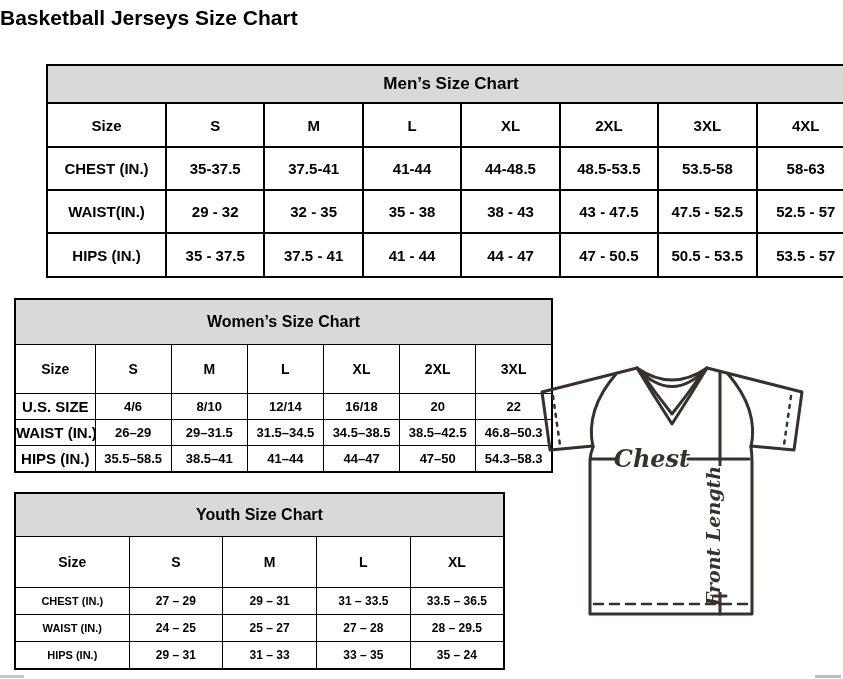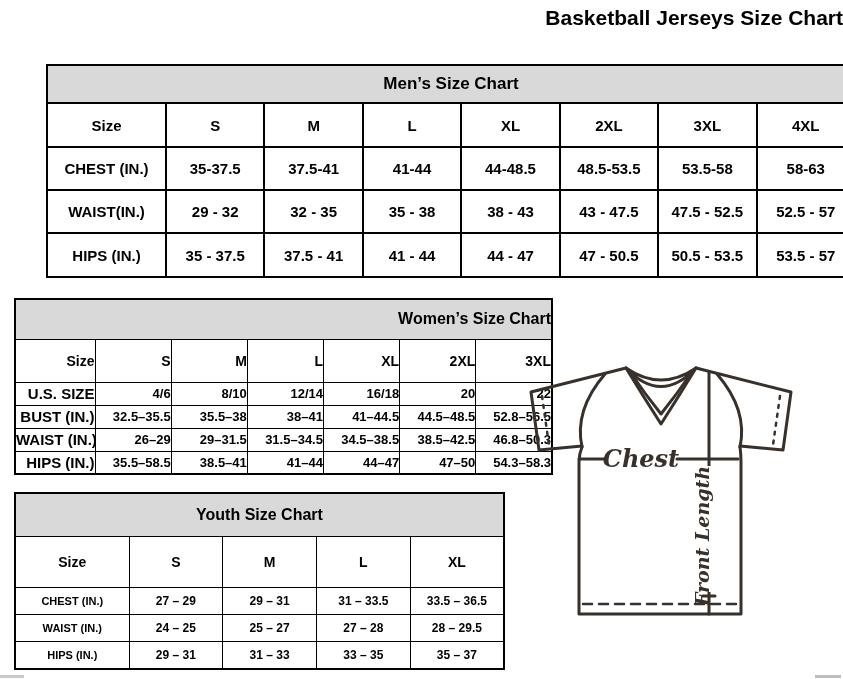--- a/index.html
+++ b/index.html
@@ -5,21 +5,21 @@
   html,body { margin:0; padding:0; }
   body {
     position:relative;
     width:843px; height:679px;
     background:#ffffff;
     font-family:"Liberation Sans", sans-serif;
     overflow:hidden;
   }
   .page-title {
     position:absolute; top:6px; left:0; width:843px;
-    text-align:right; font-size:21px; font-weight:bold; color:#000;
+    text-align:left; font-size:21px; font-weight:bold; color:#000;
   }
   .tbl { position:absolute; }
   .tbl table {
     border-collapse:collapse; table-layout:fixed;
     width:100%; height:100%;
     border:2px solid #000;
   }
   .tbl td {
     border:2px solid #000;
     text-align:center; vertical-align:middle;
@@ -28,35 +28,35 @@
   }
   .cap { background:#d9d9d9; }
 
   
   #men { left:14px; top:64px; width:810px; height:212px;padding-left:32px; }
   #men .cap { font-size:17px; }
   #men td { font-size:15px; }
 
   
   #women { left:14px; top:298px; width:539px; height:175px; }
-  #women td { border-width:1.5px;text-align:right; }
+  #women td { border-width:1.5px; }
   #women .cap { font-size:16px; }
   #women td.head { font-size:14px; }
   #women td.rlab { font-size:15px; }
   #women td.val { font-size:13px; }
 
   
   #youth { left:14px; top:492px; width:491px; height:178px; }
   #youth td { border-width:1.5px; }
   #youth .cap { font-size:16px; }
   #youth td.head { font-size:14px; }
   #youth td.rlab { font-size:11px; }
   #youth td.val { font-size:12px; }
 
-  .jersey { position:absolute; left:529px; top:362px; width:281px; height:272px; }
+  .jersey { position:absolute; left:540px; top:362px; width:281px; height:272px; }
   .jersey svg { display:block; }
 
   .sb-frag { position:absolute; height:3px; }
   #sbL { left:0; top:675px; width:24px; background:#c9c9c9; }
   #sbR { left:815px; top:675px; width:26px; background:#bdbdbd; }
 </style>
 </head>
 <body>
 
 <div class="page-title">Basketball Jerseys Size Chart</div>
@@ -148,29 +148,20 @@
     <tr style="height:23px">
       <td class="rlab">U.S. SIZE</td>
       <td class="val">4/6</td>
       <td class="val">8/10</td>
       <td class="val">12/14</td>
       <td class="val">16/18</td>
       <td class="val">20</td>
       <td class="val">22</td>
     </tr>
     <tr style="height:23px">
-      <td class="rlab">BUST (IN.)</td>
-      <td class="val">32.5–35.5</td>
-      <td class="val">35.5–38</td>
-      <td class="val">38–41</td>
-      <td class="val">41–44.5</td>
-      <td class="val">44.5–48.5</td>
-      <td class="val">52.8–56.5</td>
-    </tr>
-    <tr style="height:23px">
       <td class="rlab">WAIST (IN.)</td>
       <td class="val">26–29</td>
       <td class="val">29–31.5</td>
       <td class="val">31.5–34.5</td>
       <td class="val">34.5–38.5</td>
       <td class="val">38.5–42.5</td>
       <td class="val">46.8–50.3</td>
     </tr>
     <tr style="height:23px">
       <td class="rlab">HIPS (IN.)</td>
@@ -217,21 +208,21 @@
       <td class="val">24 – 25</td>
       <td class="val">25 – 27</td>
       <td class="val">27 – 28</td>
       <td class="val">28 – 29.5</td>
     </tr>
     <tr style="height:24px">
       <td class="rlab">HIPS (IN.)</td>
       <td class="val">29 – 31</td>
       <td class="val">31 – 33</td>
       <td class="val">33 – 35</td>
-      <td class="val">35 – 37</td>
+      <td class="val">35 – 24</td>
     </tr>
   </tbody>
     </table>
 </div>
 
 <div class="jersey">
   <svg width="281" height="272" viewBox="0 0 281 272" xmlns="http://www.w3.org/2000/svg" fill="none" stroke="#38302b" stroke-width="3" stroke-linecap="round" stroke-linejoin="round">
 
     <path d="M97,6 Q132,30 167,6 M97,6 Q132,43 167,6"></path>
 

